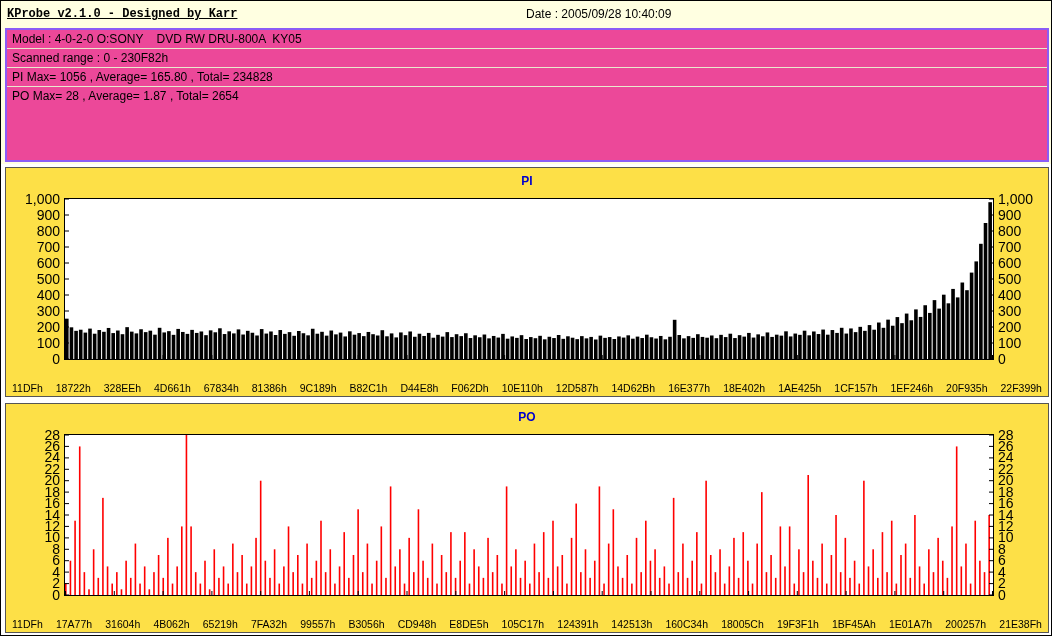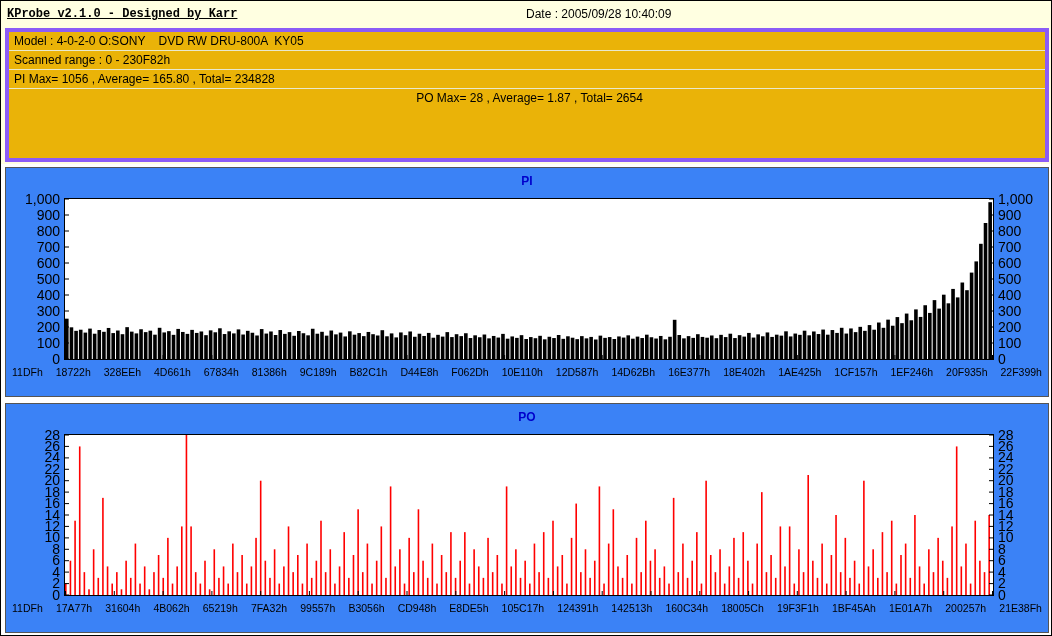--- a/index.html
+++ b/index.html
@@ -20,52 +20,52 @@
     position:absolute; left:6px; top:6px;
     font-size:12px; font-weight:bold; text-decoration:underline;
     white-space:pre;
     font-family:Liberation Mono, monospace;
   }
   .date-label {
     position:absolute; left:525px; top:6px; font-size:12px; white-space:pre;
   }
   .info-box {
     position:absolute; left:4px; top:27px; width:1044px; height:134px;
-    background:#eab308; border:4px solid #8b5cf6;
+    background:#ec4899; border:2px solid #8b5cf6;
   }
   .info-row {
     height:19px; line-height:18px; padding-left:5px;
     font-size:12px; white-space:pre;
     border-bottom:1px solid #e9e9cd;
   }
-  .info-row:last-child { border-bottom:none;text-align:center; }
+  .info-row:last-child { border-bottom:none; }
   .chart-panel {
     position:absolute; left:4px; width:1044px; height:230px;
-    background:#3b82f6; border:1px solid #555555;
+    background:#fde047; border:1px solid #555555;
   }
   #pi-panel { top:166px; }
   #po-panel { top:402px; }
   .chart-title {
     position:absolute; top:6px; left:0; width:100%; text-align:center;
     font-size:12px; font-weight:bold; color:#0000CC;
   }
   .plot {
     position:absolute; left:58px; top:30px; width:930px; height:162px;
     border:1px solid #000000; background:#ffffff;
   }
   .ylabel {
     position:absolute; font-size:14px; line-height:11px; height:11px;
     white-space:nowrap;
   }
   .xlabels {
     position:absolute; left:6px; right:6px; top:198px;
     display:flex; justify-content:space-between;
     font-size:10.5px;
   }
-  .xlabels span { white-space:nowrap; }
+  .xlabels span { white-space:nowrap;margin-top:16px; }
 </style>
 </head>
 <body>
 
 <div class="top-region">
   <span class="app-title">KProbe v2.1.0 - Designed by Karr</span>
   <span class="date-label">Date : 2005/09/28 10:40:09</span>
   <div class="info-box">
     <div class="info-row">Model : 4-0-2-0 O:SONY    DVD RW DRU-800A  KY05</div>
     <div class="info-row">Scanned range : 0 - 230F82h</div>

